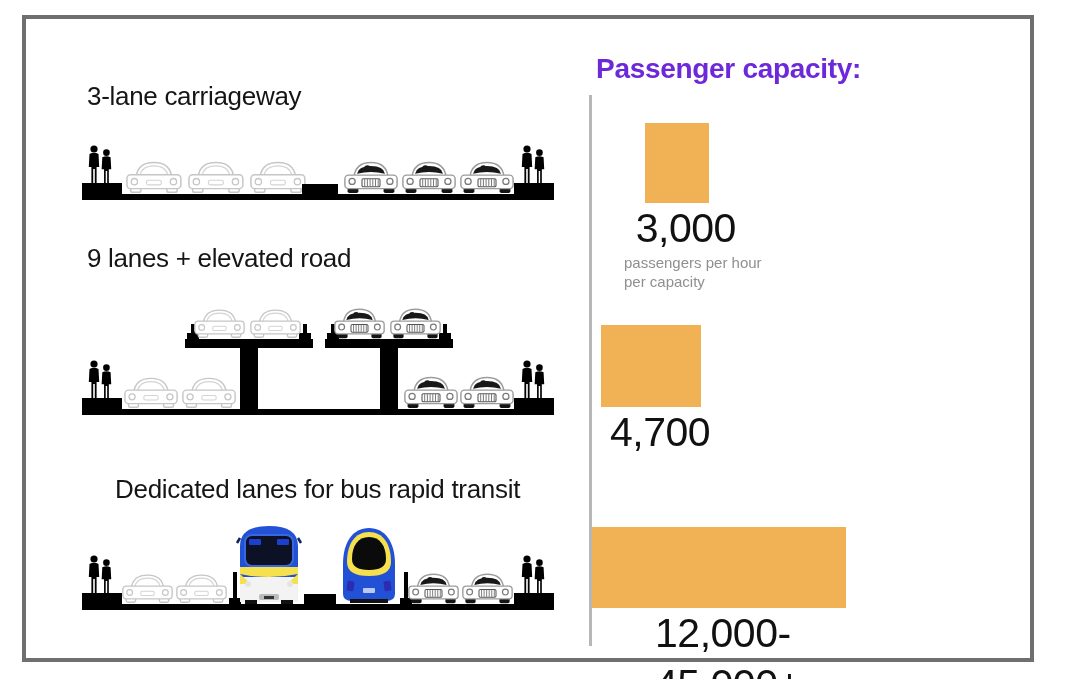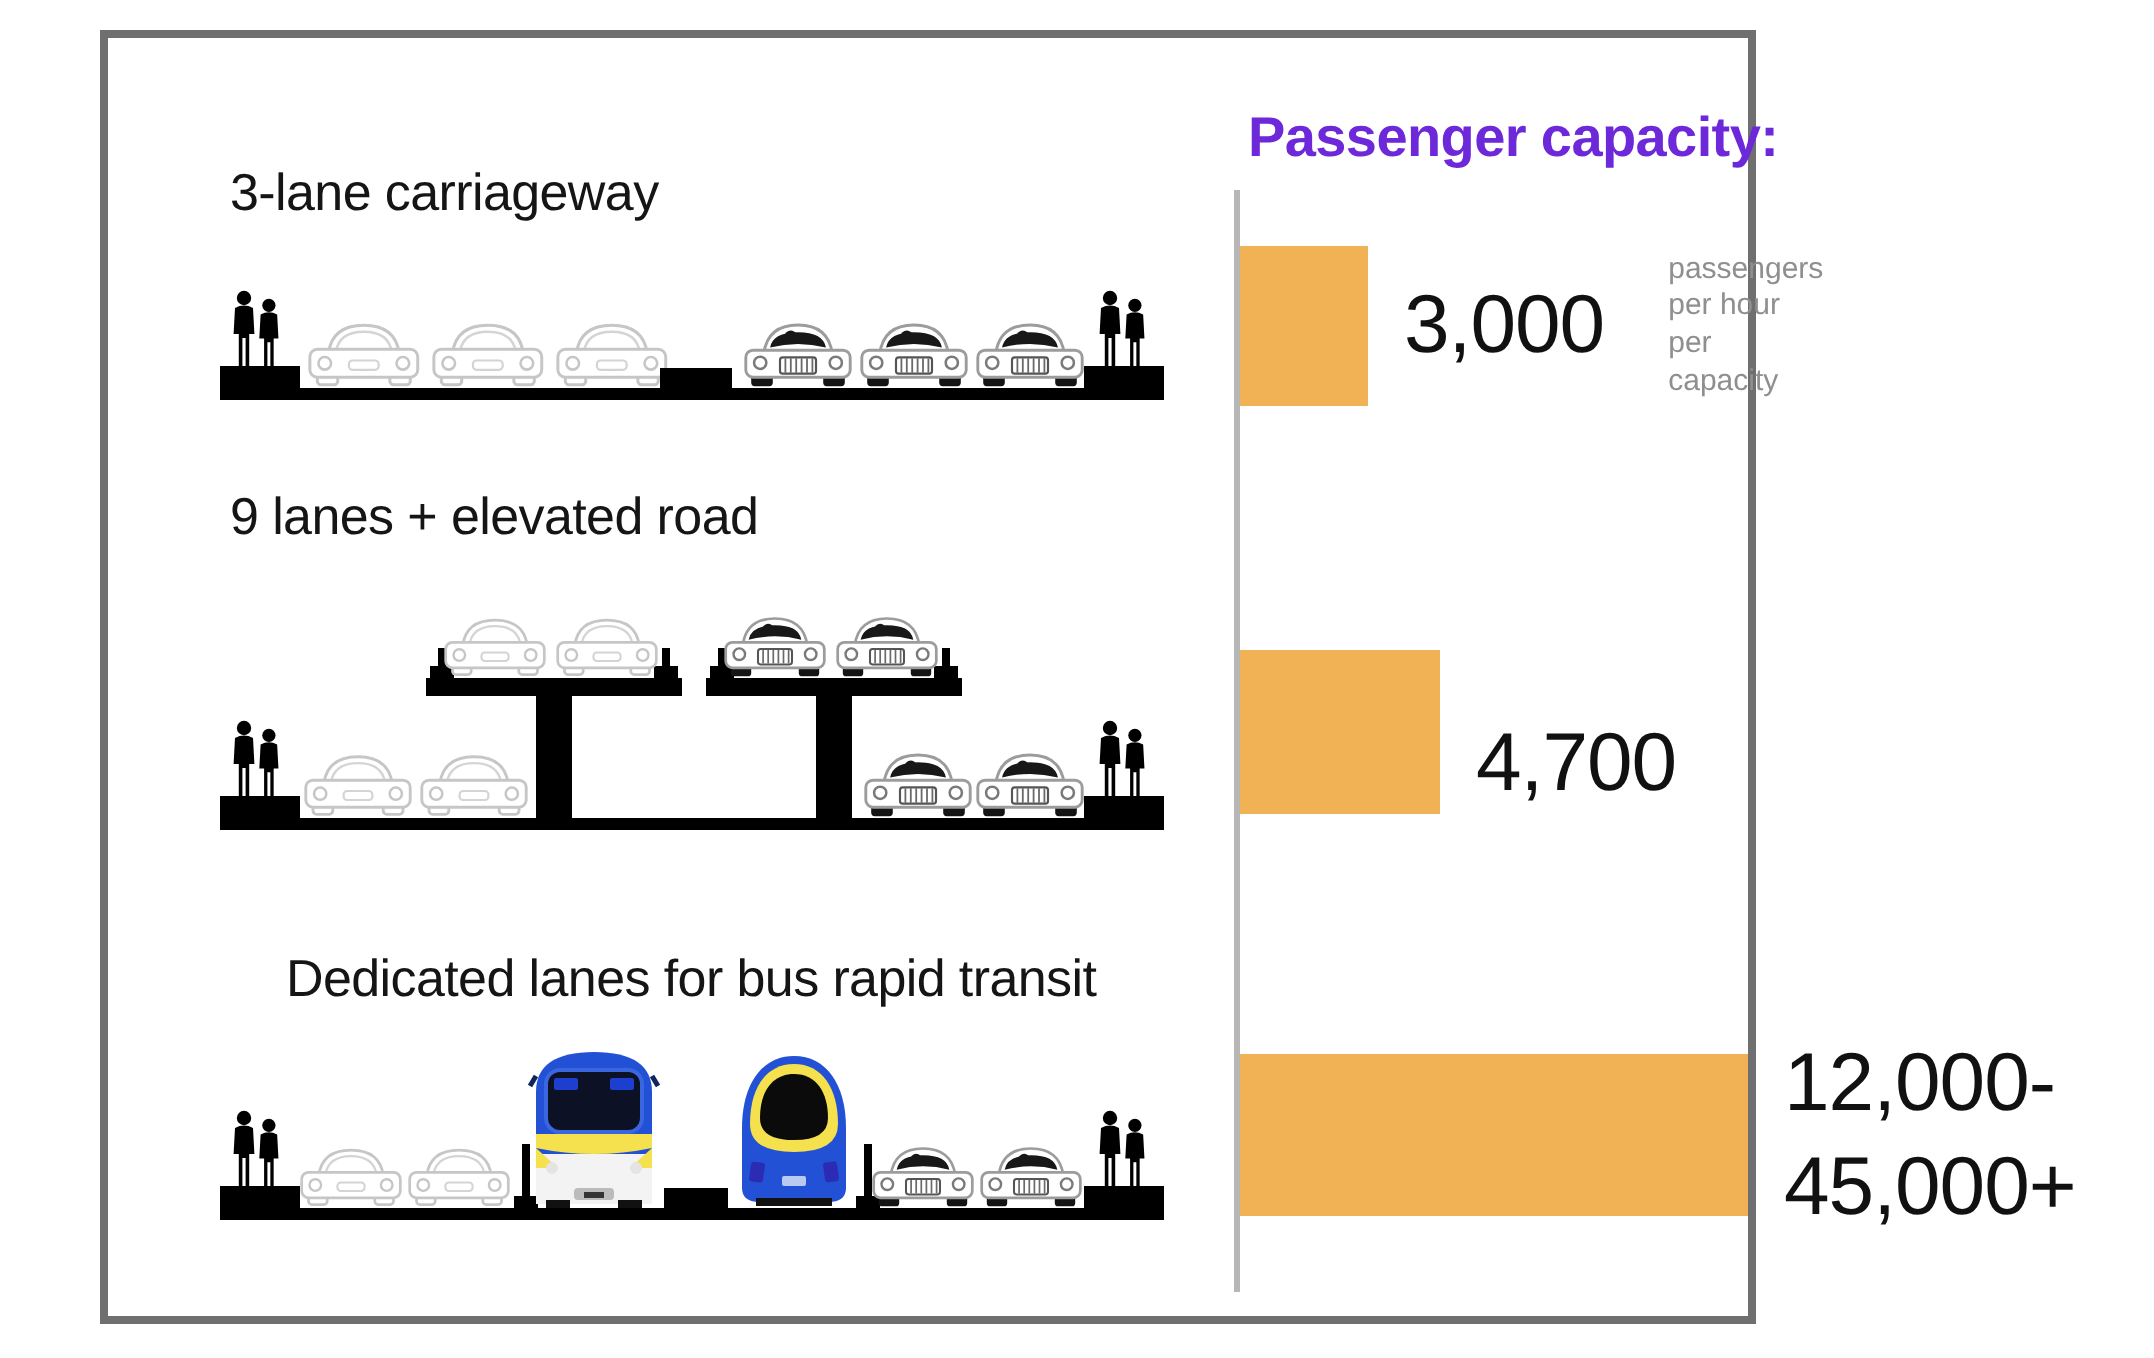--- a/index.html
+++ b/index.html
@@ -1,42 +1,42 @@
 <!DOCTYPE html>
 <html><head>
 <meta charset="utf-8">
 <style>
   html,body{margin:0;padding:0;}
   body{
     width:1077px;height:679px;background:#ffffff;position:relative;
     font-family:"Liberation Sans",sans-serif;overflow:hidden;
   }
   .frame{
-    position:absolute;left:50px;top:15px;width:828px;height:647px;
+    position:absolute;left:22px;top:15px;width:1012px;height:647px;
     border:4px solid #6f6f6f;box-sizing:border-box;background:#fff;
   }
   .section-label{
     position:absolute;font-size:26px;color:#151515;white-space:nowrap;
     letter-spacing:-0.3px;
   }
   #label-1{left:61px;top:62px;}
   #label-2{left:61px;top:224px;}
   #label-3{left:61px;top:455px;margin-left:28px;}
   .scene{position:absolute;}
   #scene-1{left:56px;top:103px;}
   #scene-2{left:56px;top:273px;}
   #scene-3{left:56px;top:494px;}
   .chart-title{
     position:absolute;left:570px;top:34px;font-size:28px;font-weight:bold;
     color:#6d28d9;white-space:nowrap;letter-spacing:-0.3px;
   }
   .axis{position:absolute;left:563px;top:76px;width:3px;height:551px;background:#b7b7b7;}
-  .bar-row{position:absolute;left:566px;display:flex;align-items:center;}
+  .bar-row{position:absolute;left:566px;display:flex;align-items:center;flex-direction:column;}
   #bar-row-1{top:104px;height:80px;}
-  #bar-row-2{top:306px;height:82px;align-items:flex-end;}
+  #bar-row-2{top:306px;height:82px;}
   #bar-row-3{top:508px;height:81px;align-items:center;}
   .bar{height:100%;flex:none;background:#f0b254;}
   .bar-value{
     margin-left:18px;font-size:41px;color:#111;white-space:pre-line;
     line-height:1.25;letter-spacing:-0.5px;
   }
   .unit-note{margin-left:32px;font-size:15px;color:#8f8f8f;line-height:1.25;}
 </style>
 </head>
 <body>

